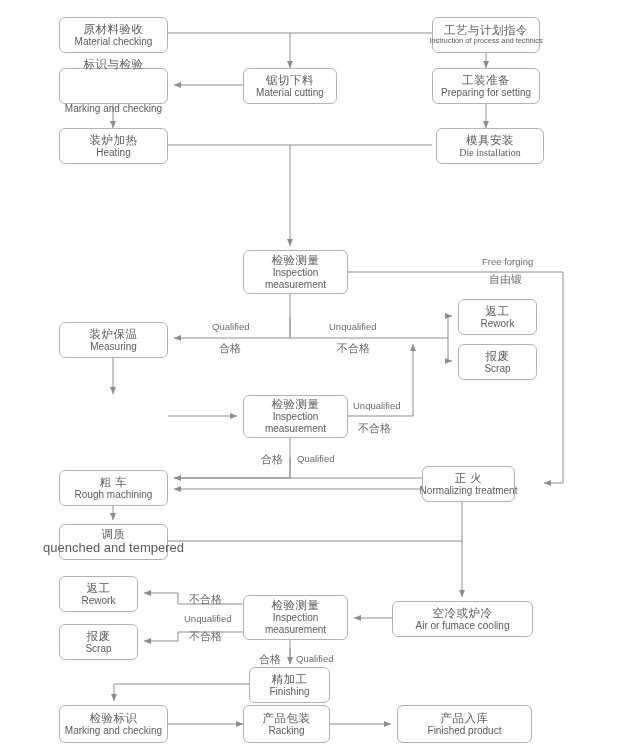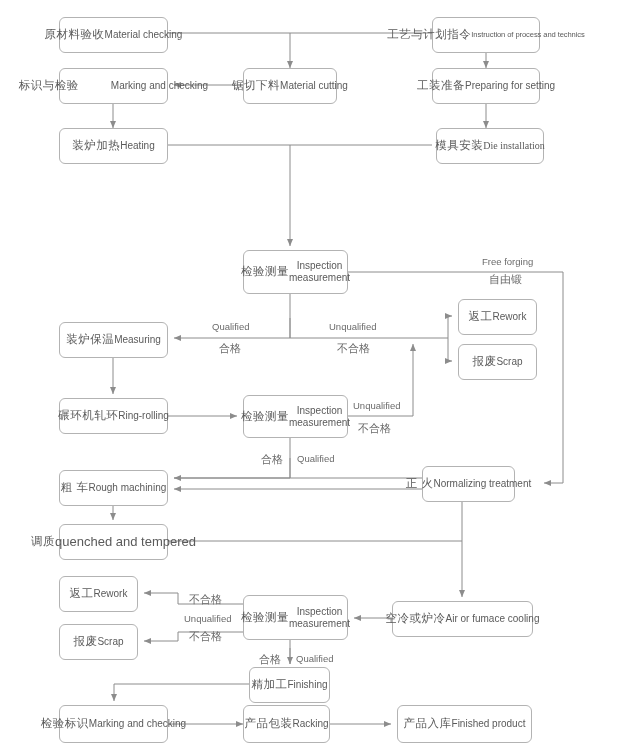--- a/index.html
+++ b/index.html
@@ -25,21 +25,21 @@
     height: 756px;
     pointer-events: none;
   }
   .node {
     position: absolute;
     box-sizing: border-box;
     border: 1px solid #b3b3b3;
     border-radius: 6px;
     background: #ffffff;
     display: flex;
-    flex-direction: row;
+    flex-direction: column;
     align-items: center;
     justify-content: center;
     color: #5a5a5a;
     text-align: center;
     line-height: 1.15;
     padding: 17px 3px;
   }
   .node .cn {
     font-size: 11.5px;
     letter-spacing: 0.5px;
@@ -197,24 +197,20 @@
   <div class="node" style="left:458px; top:344px; width:79px; height:34px;">
     <div class="cn">报废</div>
     <div class="en">Scrap</div>
   </div>
 
   <div class="node" style="left:59px; top:322px; width:109px; height:33px;">
     <div class="cn">装炉保温</div>
     <div class="en">Measuring</div>
   </div>
 
-  <div class="node" style="left:59px; top:398px; width:109px; height:35px;">
-    <div class="cn">碾环机轧环</div>
-    <div class="en">Ring-rolling</div>
-  </div>
 
   <div class="node" style="left:243px; top:395px; width:105px; height:43px;">
     <div class="cn">检验测量</div>
     <div class="en wrap" style="width:72px;">Inspection measurement</div>
   </div>
 
   <div class="node" style="left:59px; top:470px; width:109px; height:34px;">
     <div class="cn">粗 车</div>
     <div class="en">Rough machining</div>
   </div>

